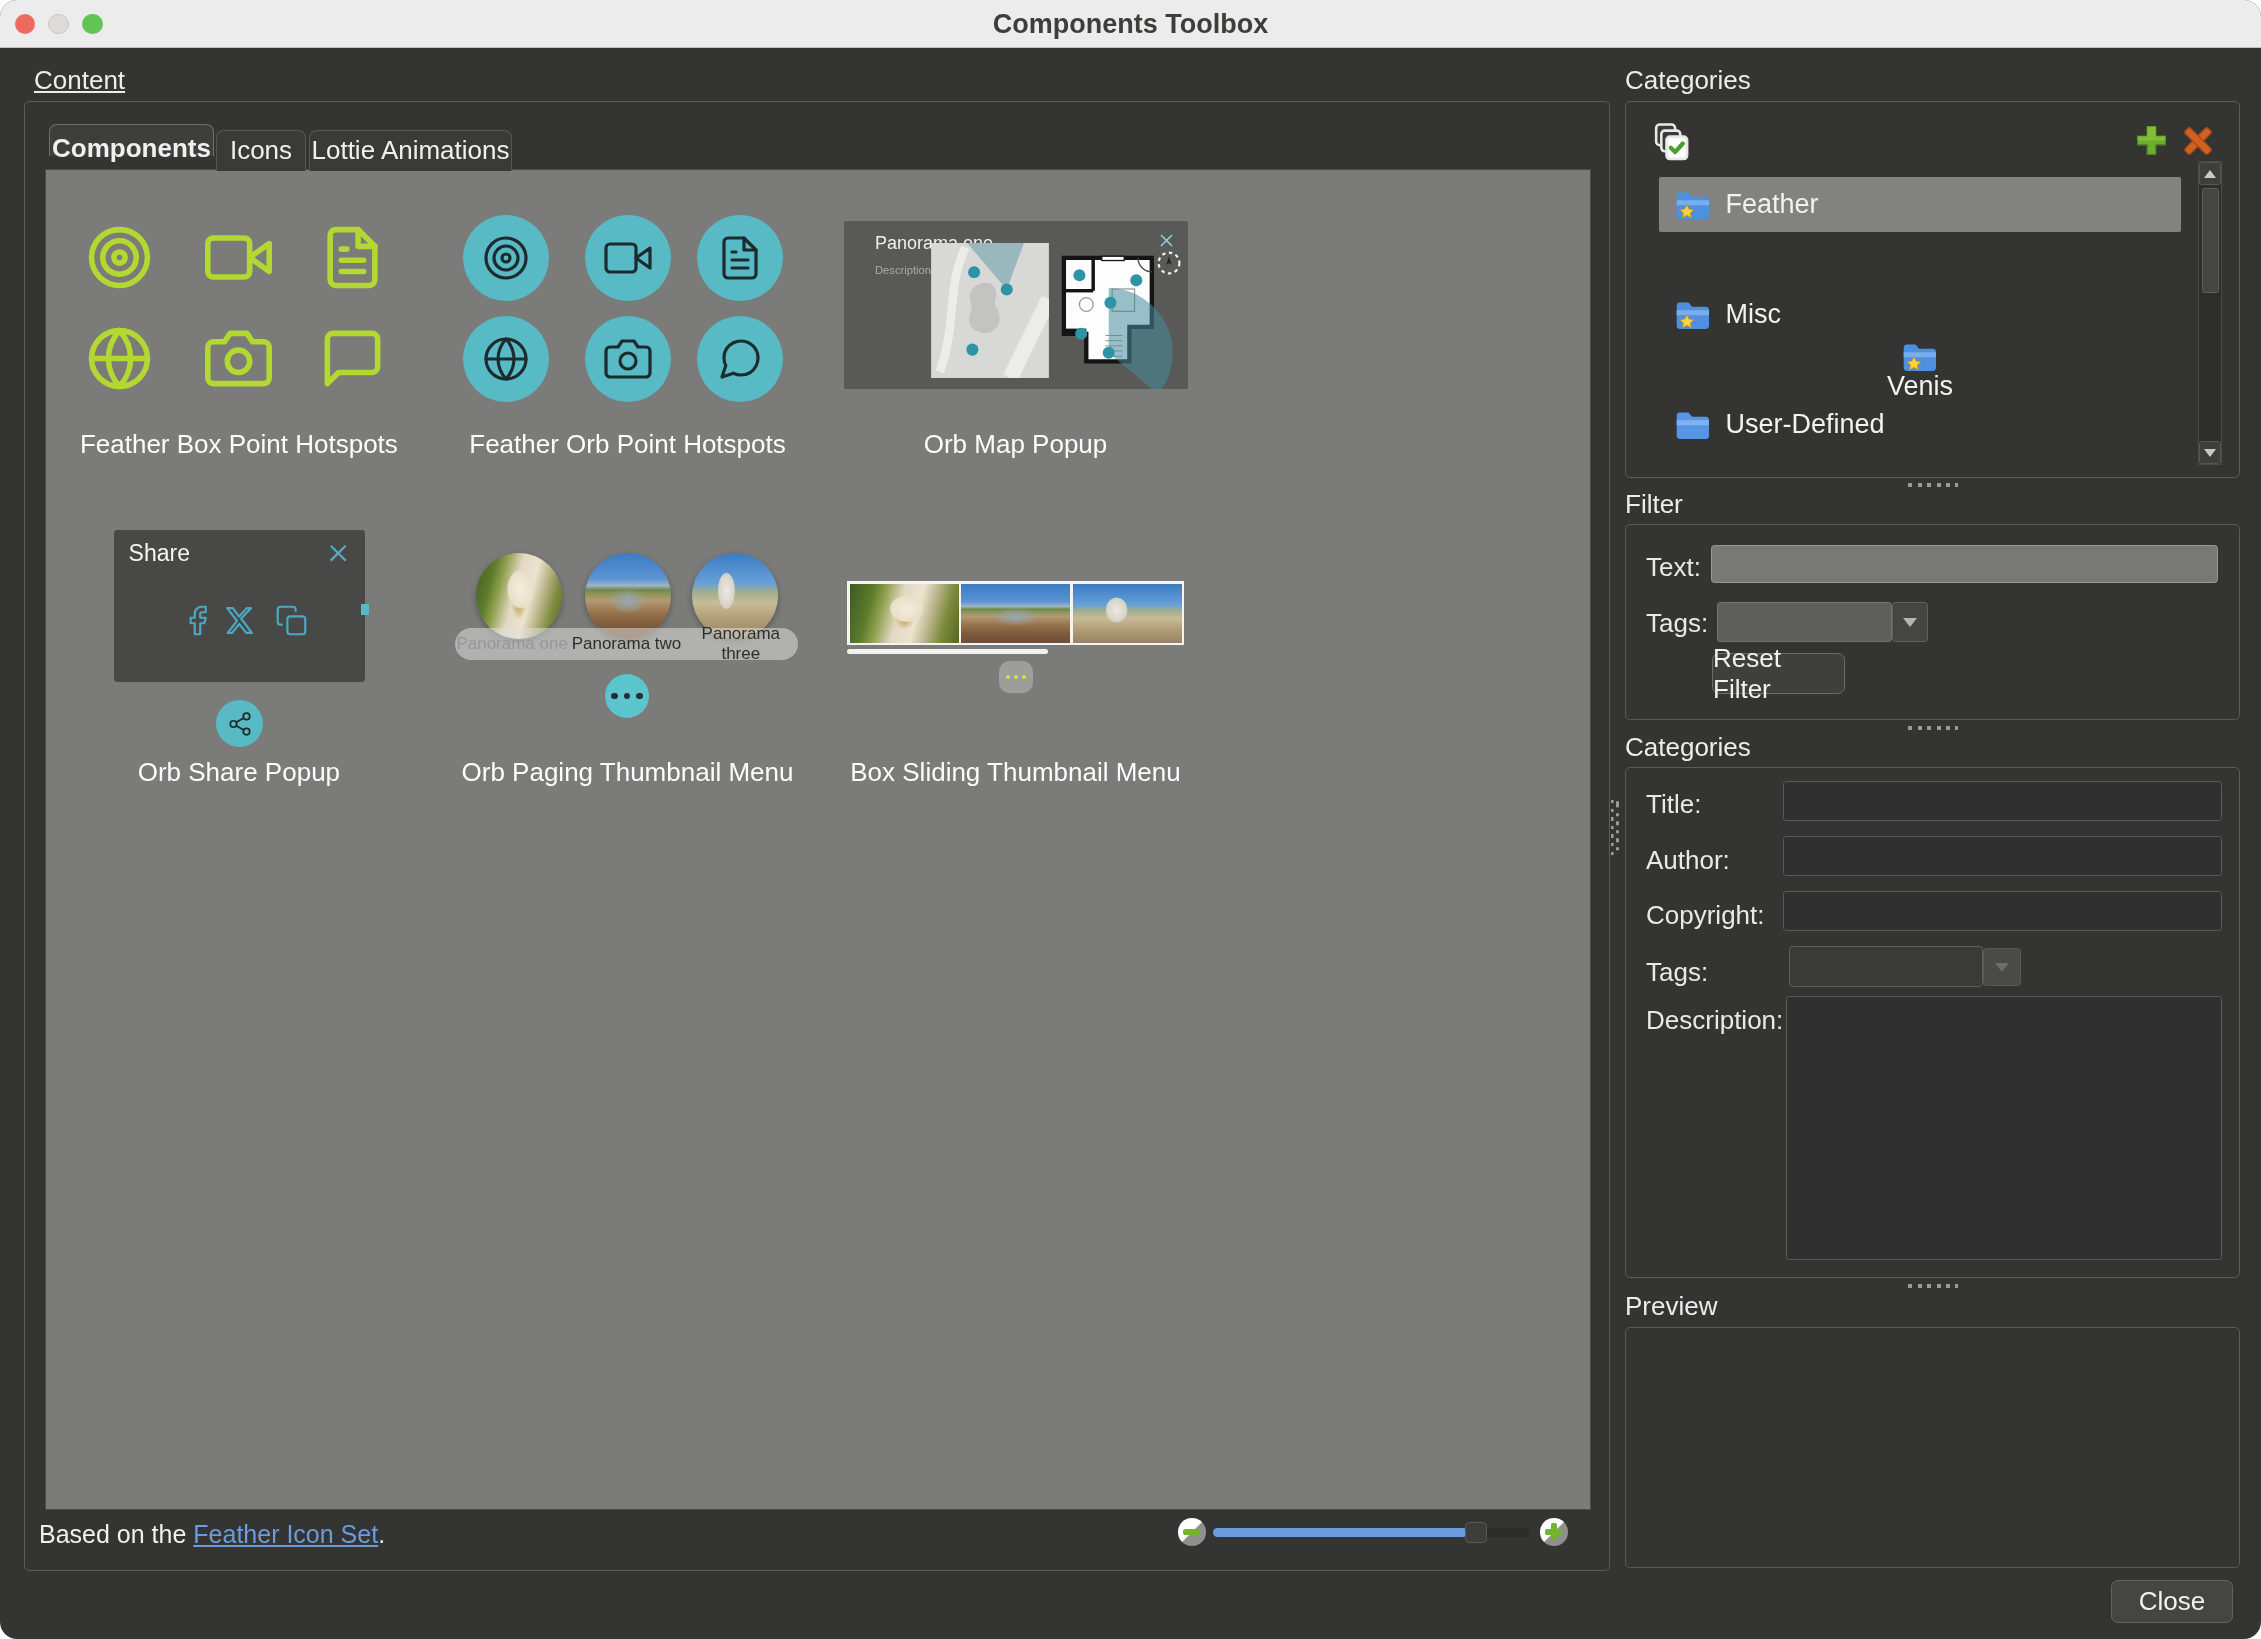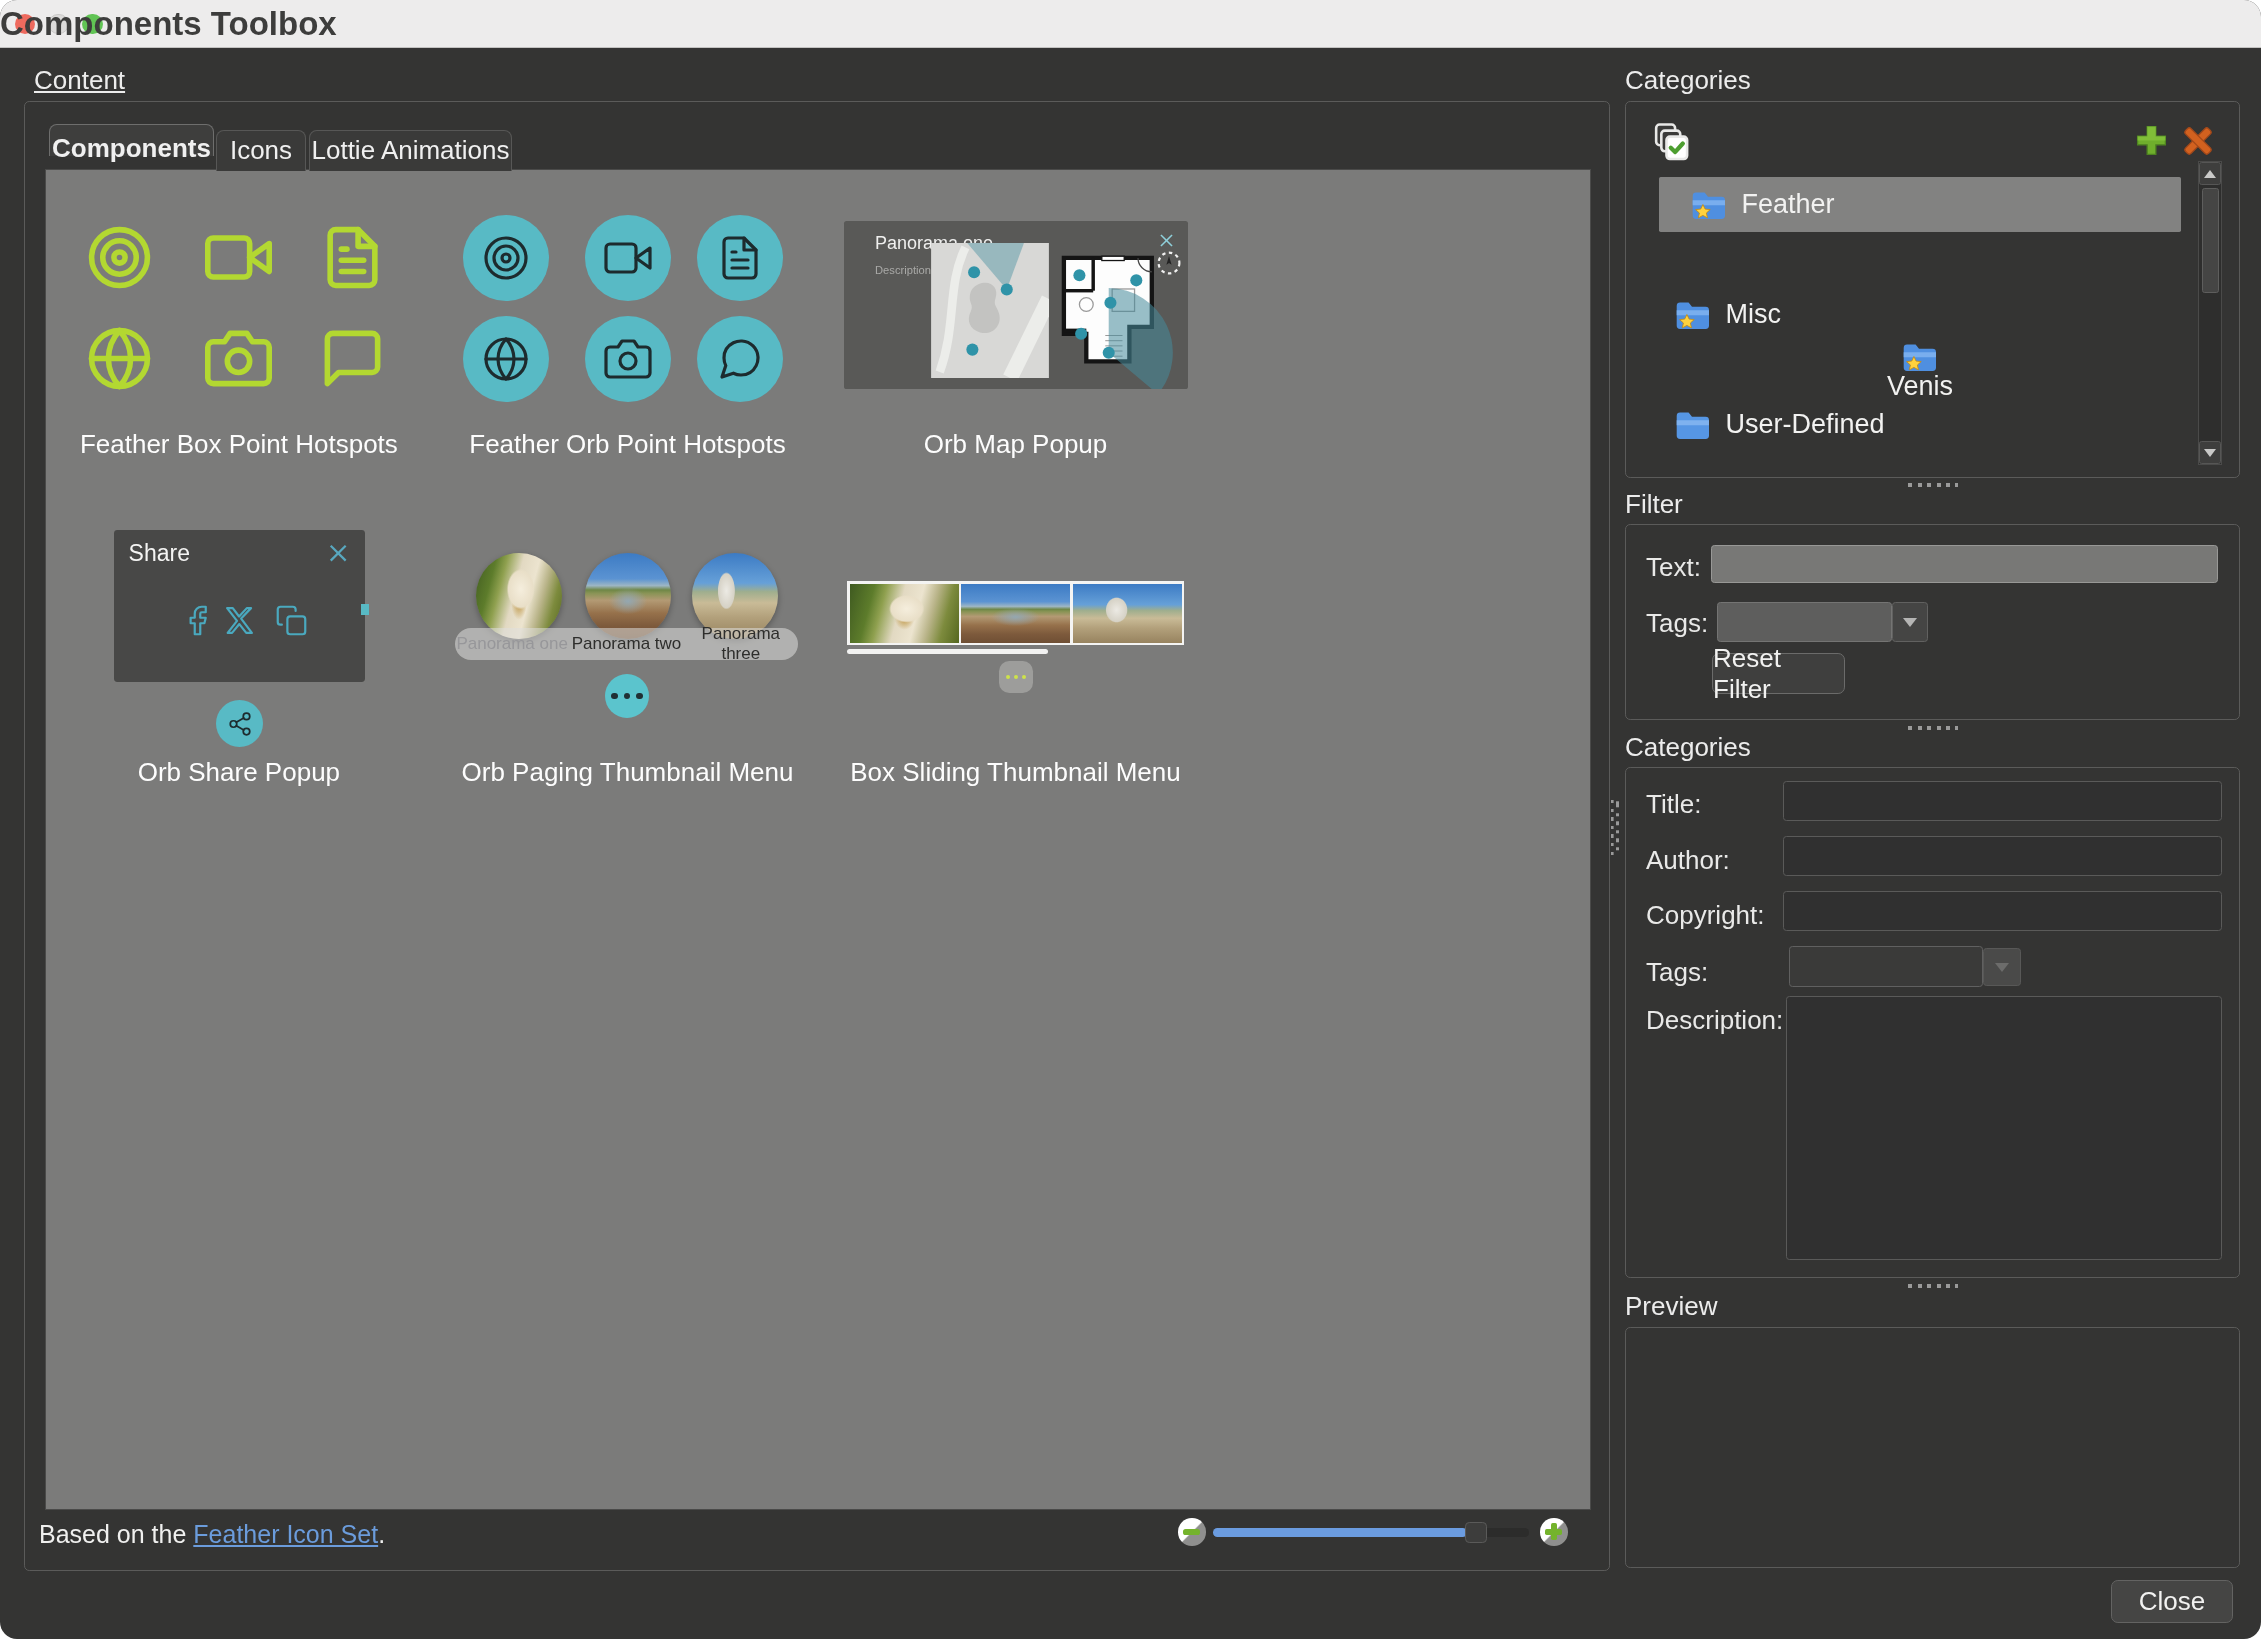--- a/index.html
+++ b/index.html
@@ -2,22 +2,22 @@
 <html style="font-size:13.8px"><head>
 <meta charset="utf-8">
 <style>
   html,body{margin:0;padding:0;background:#ffffff;}
   *{box-sizing:border-box;}
   .stage{position:relative;width:2261px;height:1639px;font-family:"Liberation Sans",sans-serif;}
   .window{position:absolute;inset:0;background:#343433;border-radius:17px;overflow:hidden;}
 
   
   .titlebar{position:absolute;left:0;top:0;right:0;height:48px;background:#edecec;border-bottom:1.7px solid #c3c2c1;}
-  .title{position:absolute;left:0;right:0;top:0;height:48px;line-height:48px;
-         font-size:33px;font-weight:bold;color:#3d3d3c;}
+  .title{position:absolute;left:0;right:0;top:0;height:48px;line-height:48px;text-align:center;
+         font-size:27px;font-weight:bold;color:#3d3d3c;}
   .tl{position:absolute;top:13.8px;width:20.7px;height:20.7px;border-radius:50%;}
   .tl.red{left:14.6px;background:#ee6a5e;}
   .tl.gray{left:48px;background:#dcdbda;border:0.9px solid #c9c8c7;}
   .tl.green{left:82px;background:#61c454;}
 
   
   .seclabel{position:absolute;font-size:26px;color:#ececec;}
   .panel{position:absolute;border:1.7px solid #5b5b5a;border-radius:5.2px;}
   .hdots{position:absolute;height:4.3px;width:50px;background:repeating-linear-gradient(90deg,#9a9a9a 0 4.3px,transparent 4.3px 9.5px);}
   .vdots{position:absolute;width:7.8px;background:repeating-linear-gradient(0deg,#9a9a9a 0 3.4px,transparent 3.4px 8.6px),repeating-linear-gradient(0deg,#9a9a9a 0 3.4px,transparent 3.4px 8.6px);background-size:2.6px 100%,2.6px 100%;background-position:0 0,5.2px 4.3px;background-repeat:repeat-y;}
@@ -86,21 +86,21 @@
   .zoombtn .bar{width:17px;height:6px;border-radius:2.6px;background:#74b32c;}
   .zoombtn .plus{position:relative;width:17px;height:17px;}
   .zoombtn .plus::before{content:"";position:absolute;left:0;top:6px;width:17px;height:6px;border-radius:1.7px;background:#74b32c;}
   .zoombtn .plus::after{content:"";position:absolute;left:6px;top:0;width:6px;height:17px;border-radius:1.7px;background:#74b32c;}
   .track{position:absolute;left:1213px;top:1528px;width:316px;height:8.6px;border-radius:4.3px;background:#2c2c2b;}
   .trackfill{position:absolute;left:0;top:0;height:8.6px;border-radius:4.3px;background:#6b9ce0;}
   .thumbsq{position:absolute;left:1465px;top:1522px;width:21.5px;height:20.7px;border-radius:4.3px;background:#3d3d3c;border:1.7px solid #5a5a59;}
 
   
   .listrow{position:absolute;left:1659px;width:522px;height:55px;display:flex;align-items:center;color:#f2f2f1;font-size:27px;border-radius:1.7px;}
-  .listrow.sel{background:#828281;padding-left:16px;}
+  .listrow.sel{background:#828281;}
   .listrow .fold{margin-left:15.5px;margin-right:17px;width:34px;height:29px;flex:none;}
   .scroll{position:absolute;left:2198px;top:161px;width:24px;height:304px;background:#2e2e2d;border:0.9px solid #4a4a49;}
   .sbtn{position:absolute;left:0;width:22.4px;height:23px;background:#3e3e3d;border:0.9px solid #565655;border-radius:2.6px;display:flex;align-items:center;justify-content:center;}
   .tri-up{width:0;height:0;border-left:6.9px solid transparent;border-right:6.9px solid transparent;border-bottom:8.6px solid #c9c9c8;}
   .tri-dn{width:0;height:0;border-left:6.9px solid transparent;border-right:6.9px solid transparent;border-top:8.6px solid #c9c9c8;}
   .sthumbbar{position:absolute;left:2.6px;top:26px;width:17px;height:105px;background:#454544;border:0.9px solid #5e5e5d;border-radius:2.6px;}
 
   .flabel{position:absolute;font-size:26px;color:#e9e9e8;}
   .input-dark{position:absolute;background:#303030;border:1.7px solid #5a5a59;border-radius:3.4px;color:#e8e8e8;font-size:24px;padding:0 8.6px;font-family:"Liberation Sans",sans-serif;}
   .input-light{position:absolute;background:#787876;border:1.7px solid #989896;border-radius:3.4px;color:#1c1c1c;font-size:24px;padding:0 8.6px;font-family:"Liberation Sans",sans-serif;}

